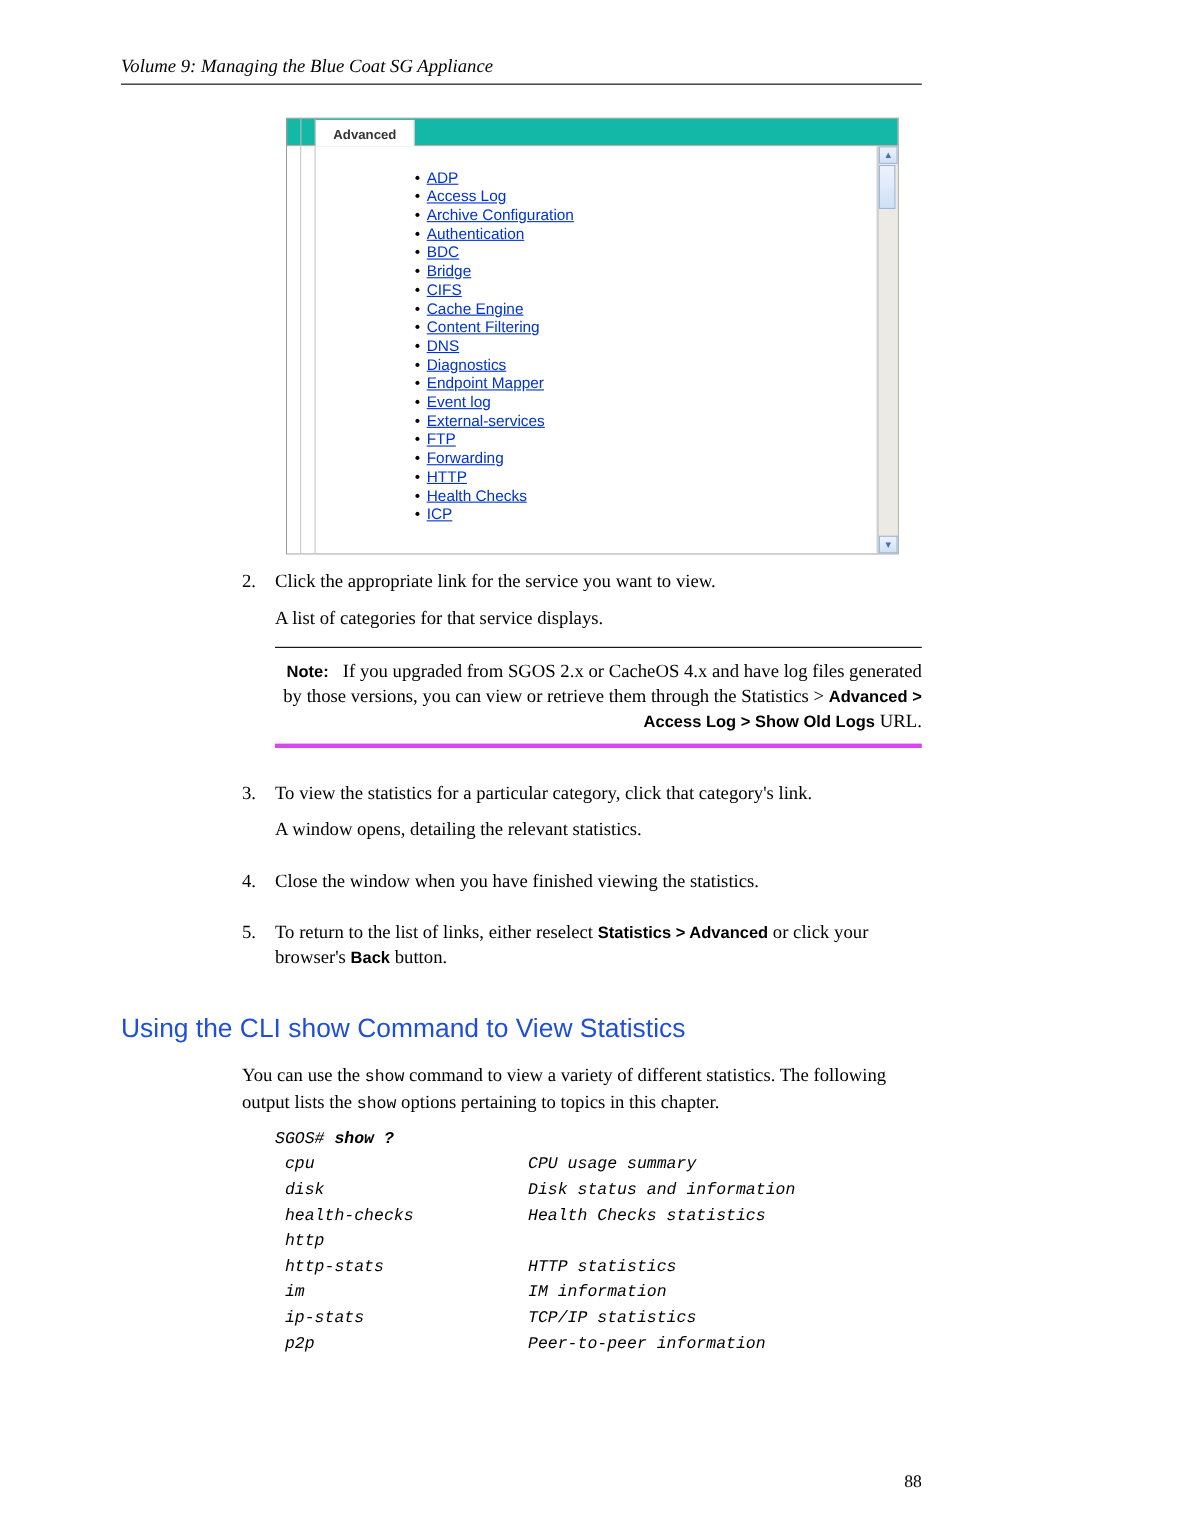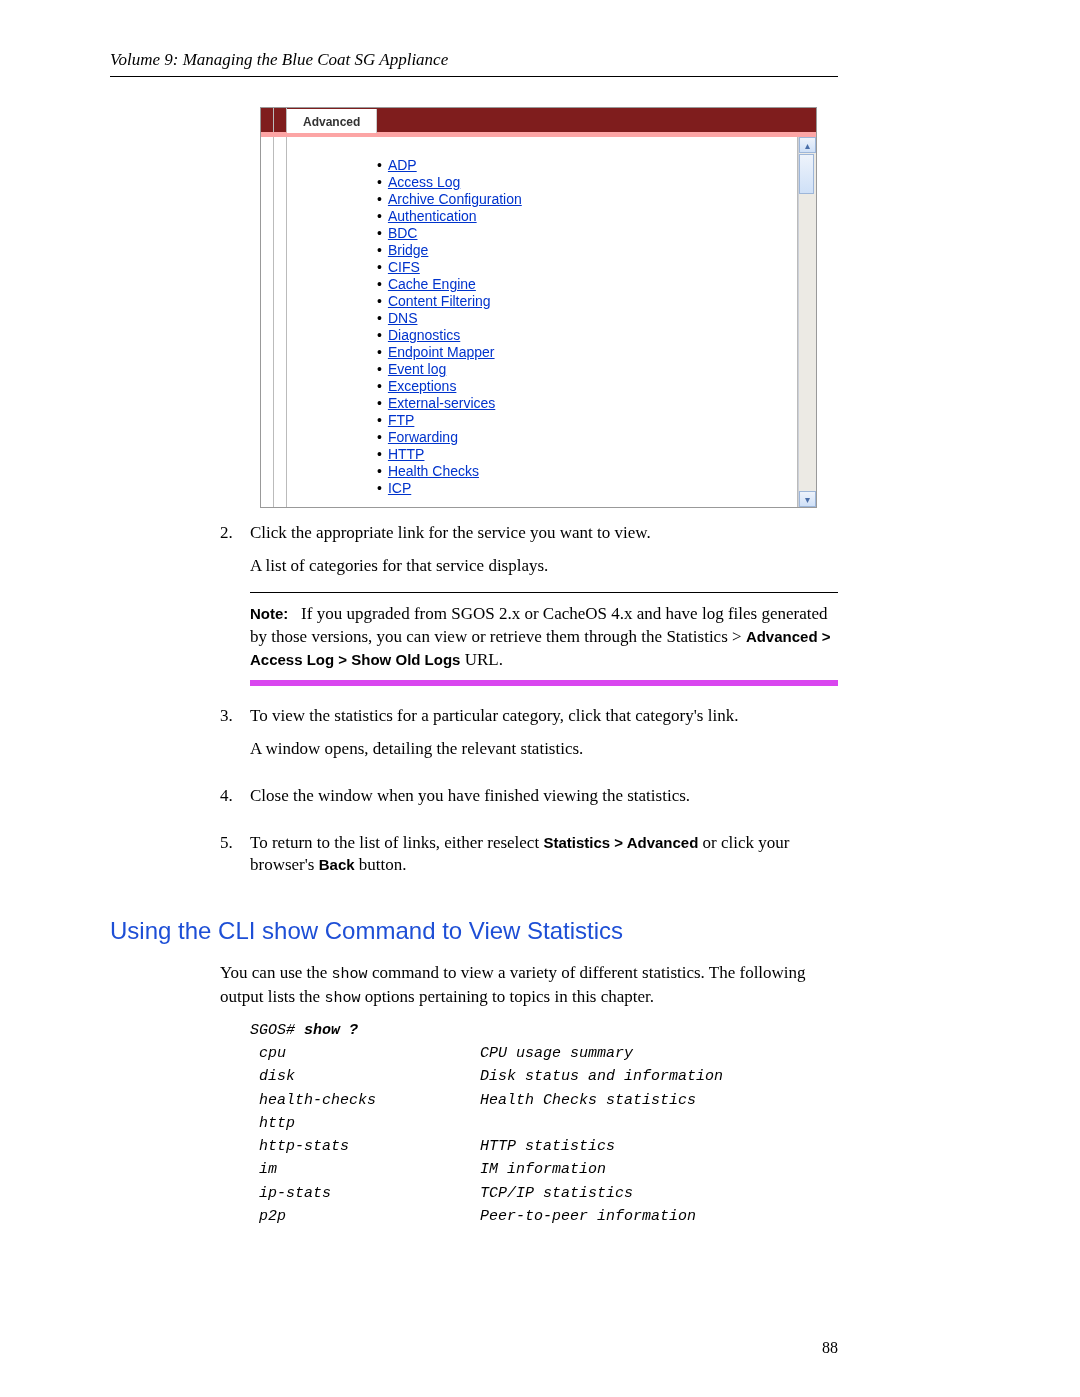--- a/index.html
+++ b/index.html
@@ -31,22 +31,22 @@
   .ui-screenshot {
     width: 555px;
     margin-left: 150px;
     border: 1px solid #999;
     background: #fff;
     font-family: Arial, Helvetica, sans-serif;
     font-size: 14px;
   }
   .ui-top {
     display: flex;
-    background: #7f1d1d;
-    border-bottom: 5px solid #fca5a5;
+    background: #14b8a6;
+    border-bottom: 1px solid #fca5a5;
   }
   .ui-top .spacer-col {
     width: 12px;
     border-right: 1px solid #bbb;
   }
   .ui-tab {
     font-weight: bold;
     font-size: 12px;
     color: #333;
     padding: 6px 16px 4px 16px;
@@ -118,25 +118,26 @@
     font-size: 17px;
     line-height: 1.35;
     margin-top: 14px;
   }
   .step .num { width: 30px; flex: none; }
   .step .txt { flex: 1; }
   .step .txt p { margin: 0 0 10px 0; }
 
   .note-box {
     border-top: 1px solid #000;
-    border-bottom: 6px solid #d946ef;
+    border-bottom: 4px solid #d946ef;
     padding: 10px 0 8px 0;
-    margin: 14px 0 5px 0;
+    margin: 14px 0 16px 0;
     font-size: 17px;
     line-height: 1.35;
+    text-align: right;
   }
   .note-box b, .step b { font-family: Arial, Helvetica, sans-serif; font-size: 15px; }
 
   h2.section {
     font-family: Arial, Helvetica, sans-serif;
     font-weight: normal;
     color: #1e4fd6;
     font-size: 24px;
     margin: 30px 0 8px 0;
   }
@@ -197,21 +198,20 @@
             <li><a href="#">Authentication</a></li>
             <li><a href="#">BDC</a></li>
             <li><a href="#">Bridge</a></li>
             <li><a href="#">CIFS</a></li>
             <li><a href="#">Cache Engine</a></li>
             <li><a href="#">Content Filtering</a></li>
             <li><a href="#">DNS</a></li>
             <li><a href="#">Diagnostics</a></li>
             <li><a href="#">Endpoint Mapper</a></li>
             <li><a href="#">Event log</a></li>
-            <li><a href="#">Exceptions</a></li>
             <li><a href="#">External-services</a></li>
             <li><a href="#">FTP</a></li>
             <li><a href="#">Forwarding</a></li>
             <li><a href="#">HTTP</a></li>
             <li><a href="#">Health Checks</a></li>
             <li><a href="#">ICP</a></li>
           </ul>
       </div>
       <div class="scrollbar">
         <div class="sb-btn">▴</div>

